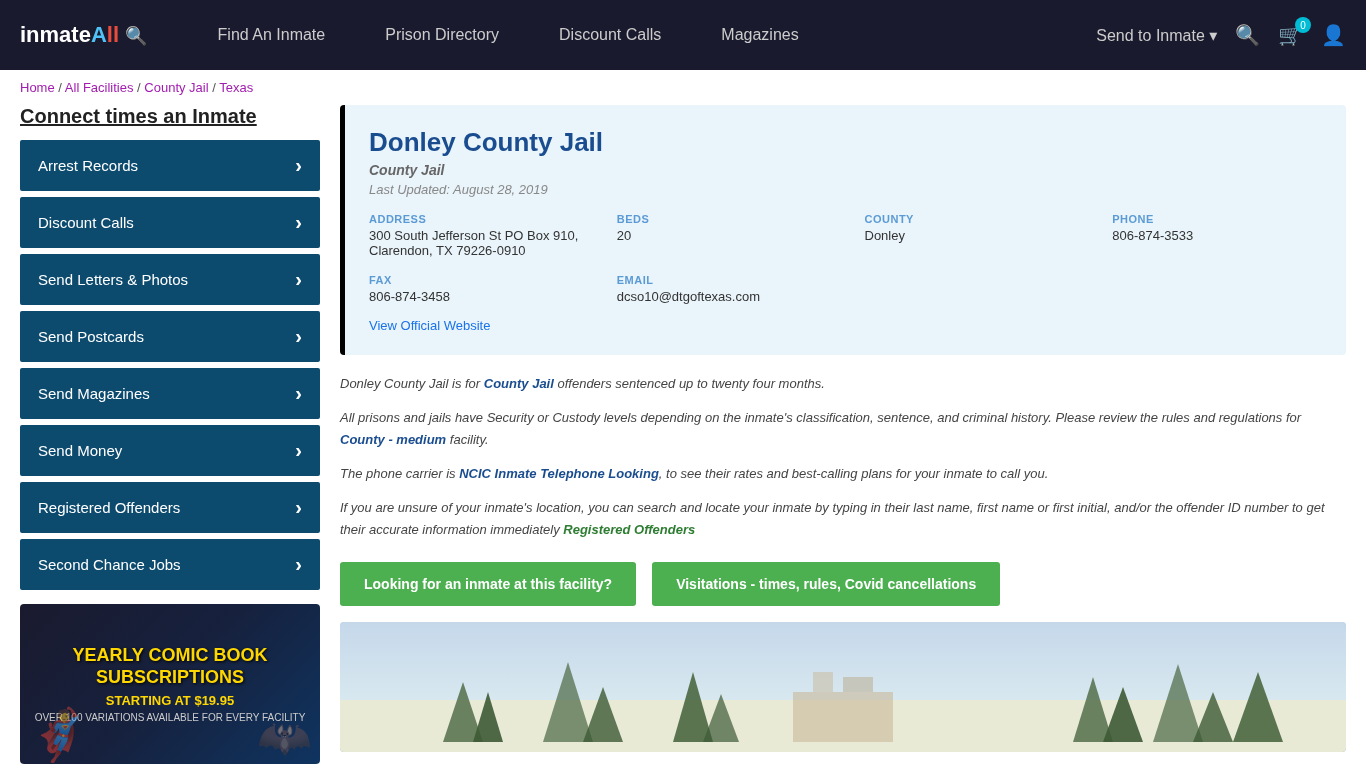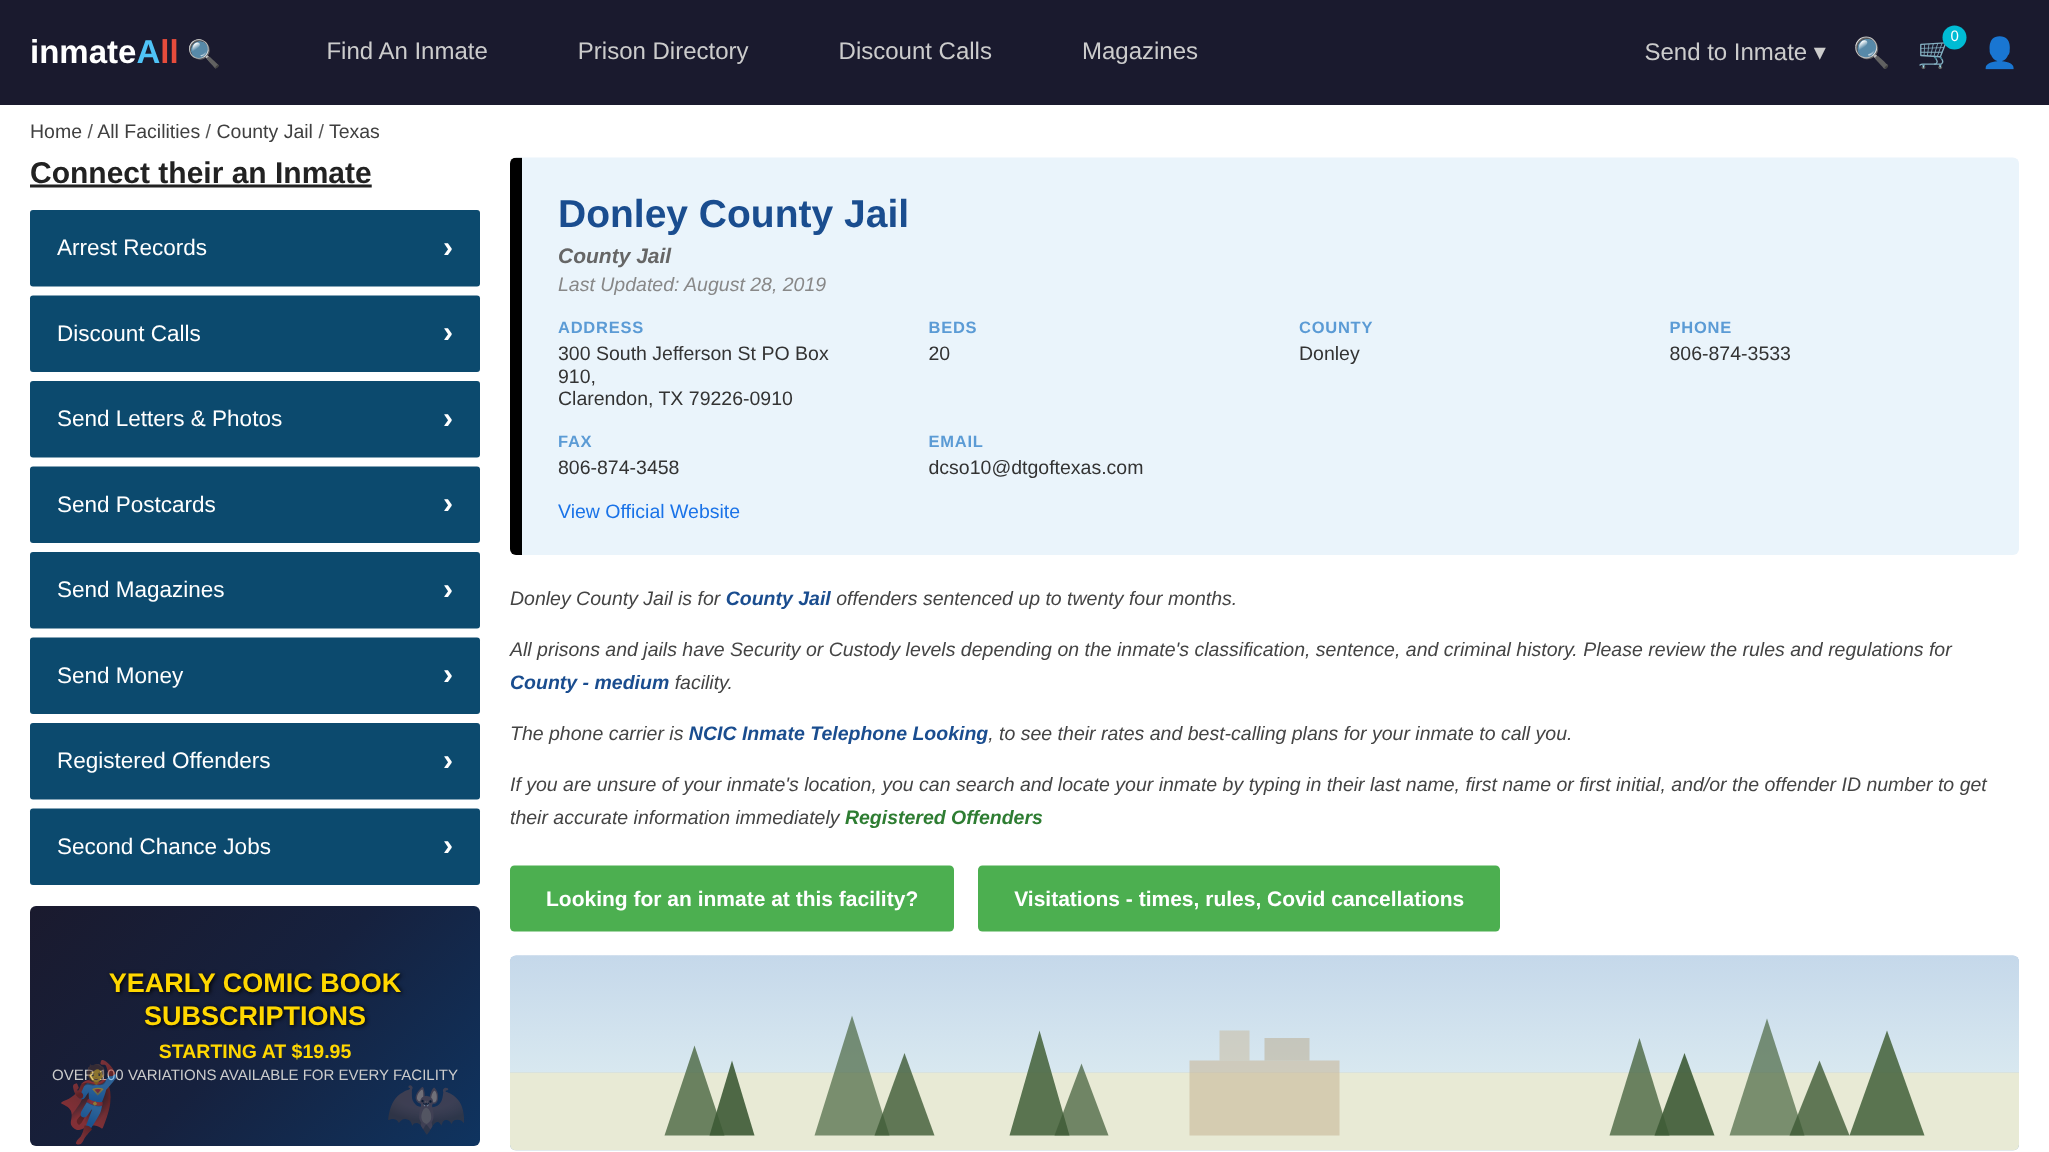--- a/index.html
+++ b/index.html
@@ -73,21 +73,21 @@
       display: flex;
       align-items: center;
       gap: 4px;
     }
 
     
     .breadcrumb {
       padding: 10px 20px;
       font-size: 13px;
     }
-    .breadcrumb a { color: #404040; text-decoration: none; }
+    .breadcrumb a { color: #a21caf; text-decoration: none; }
     .breadcrumb span { color: #555; }
 
     
     .content-wrapper {
       display: flex;
       padding: 0 20px;
       gap: 20px;
     }
 
     
@@ -165,21 +165,21 @@
       font-size: 44px;
       opacity: 0.4;
     }
 
     
     .main-detail {
       flex: 1;
     }
     .facility-card {
       background: #eaf4fb;
-      border-left: 8px solid #000000;
+      border-left: 5px solid #000000;
       padding: 22px 24px;
       border-radius: 4px;
       margin-bottom: 18px;
     }
     .facility-name {
       font-size: 26px;
       font-weight: bold;
       color: #1a4d8f;
       margin-bottom: 4px;
     }
@@ -307,21 +307,21 @@
   <a>All Facilities</a>
   <span> / </span>
   <a>County Jail</a>
   <span> / </span>
   <a>Texas</a>
 </div>
 
 <div class="content-wrapper">
 
   <div class="sidebar">
-    <div class="sidebar-title">Connect their an Inmate</div>
+    <div class="sidebar-title">Connect times an Inmate</div>
 
     <div class="sidebar-item">
       <span class="sidebar-item-label">Arrest Records</span>
       <span class="sidebar-arrow">›</span>
     </div>
     <div class="sidebar-item">
       <span class="sidebar-item-label">Discount Calls</span>
       <span class="sidebar-arrow">›</span>
     </div>
     <div class="sidebar-item">

